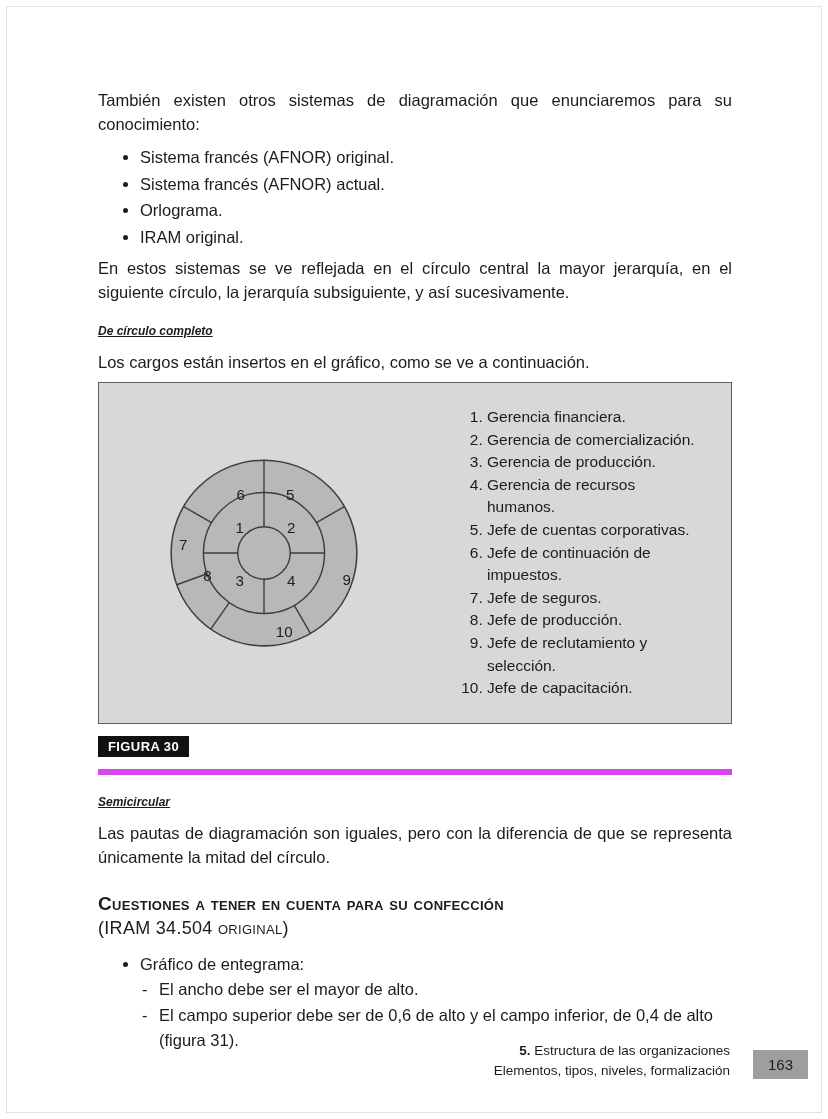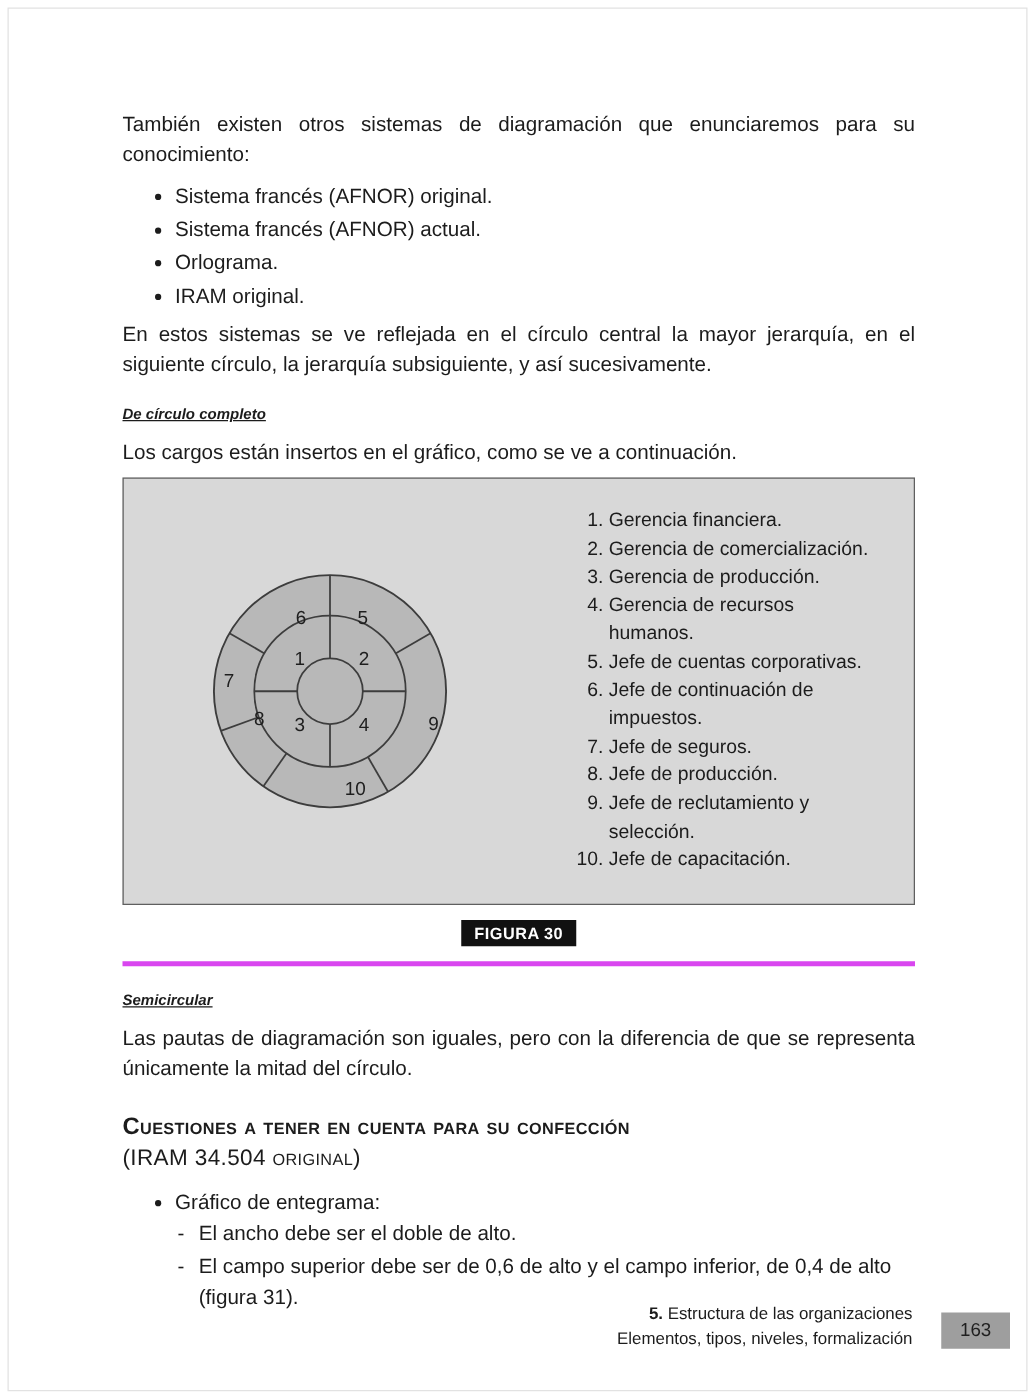--- a/index.html
+++ b/index.html
@@ -81,22 +81,21 @@
     font-family: "Liberation Sans", sans-serif;
     font-size: 15px;
     fill: #1e1e1e;
   }
   .caption-row {
     display: flex;
     align-items: center;
     gap: 16px;
     margin-top: 12px;
     padding-bottom: 12px;
-    border-bottom: 4px solid #d946ef;
-    flex-direction: column;
+    border-bottom: 6px solid #d946ef;
   }
   .fig-badge {
     background: var(--badge-bg, #111111);
     color: var(--badge-fg, #ffffff);
     font-weight: bold;
     font-size: 13px;
     letter-spacing: 0.4px;
     padding: 3px 10px;
     white-space: nowrap;
   }
@@ -213,21 +212,21 @@
 
     <h2 class="smallcaps guidelines-h">
       <span class="h-line">Cuestiones a tener en cuenta para su confección</span>
       <span class="h-line sub">(IRAM 34.504 original)</span>
     </h2>
 
     <ul class="bullets tight">
       <li>Gráfico de entegrama:</li>
     </ul>
     <ul class="dash">
-        <li>El ancho debe ser el doble de alto.</li>
+        <li>El ancho debe ser el mayor de alto.</li>
         <li>El campo superior debe ser de 0,6 de alto y el campo inferior, de 0,4 de alto (figura 31).</li>
       </ul>
   </div>
 
   <div class="footer">
     <div class="f-line1"><b>5.</b><span> Estructura de las organizaciones</span></div>
     <div class="f-line2">Elementos, tipos, niveles, formalización</div>
   </div>
 
   <div class="pagenum">163</div>

